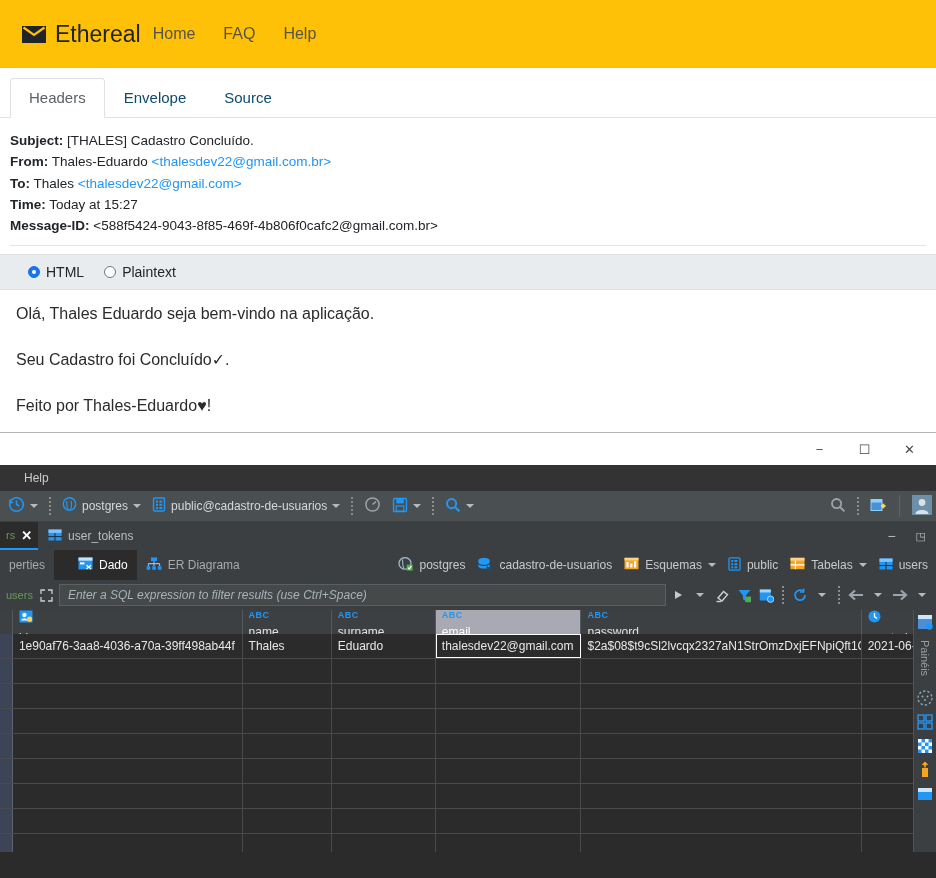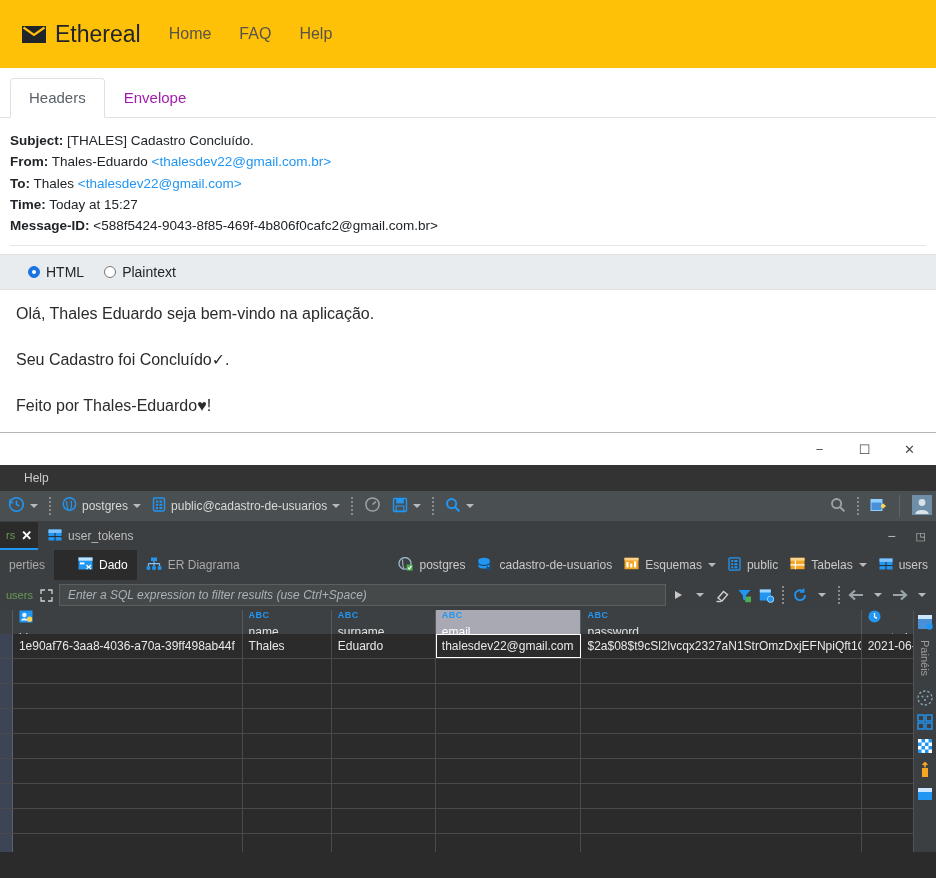--- a/index.html
+++ b/index.html
@@ -13,31 +13,31 @@
   }
   #root { position: relative; width: 936px; height: 878px; }
 
   
   .ethereal { position: absolute; left: 0; top: 0; width: 936px; height: 450px; background: #fff; }
 
   .eth-navbar {
     height: 68px; background: #ffc107;
     display: flex; align-items: center; padding: 0 0 0 22px; box-sizing: border-box;
   }
-  .eth-brand { display: flex; align-items: center; color: #212529; font-size: 23px; margin-right: 28px; }
+  .eth-brand { display: flex; align-items: center; color: #212529; font-size: 23px; margin-right: 12px; }
   .eth-brand .env-icon { margin-right: 9px; display: inline-flex; align-items: center; }
   .eth-navlinks { display: flex; align-items: center; gap: 28px; }
   .eth-navlink { color: #57534a; font-size: 16px; text-decoration: none; cursor: pointer; }
 
   .eth-tabs {
     display: flex; align-items: flex-end; padding: 0 0 0 10px;
     border-bottom: 1px solid #dee2e6; height: 50px; box-sizing: border-box; background:#fff;
   }
   .eth-tab {
-    padding: 10px 18px; font-size: 15px; color: #a21caf; cursor: pointer;
+    padding: 10px 18px; font-size: 15px; color: #0c4a6e; cursor: pointer;
     border: 1px solid transparent; border-radius: 4px 4px 0 0; margin-bottom: -1px;
     background: transparent; line-height: 1.2;
   }
   .eth-tab.active { color: #5a6268; background: #fff; border-color: #dee2e6 #dee2e6 #fff; }
 
   .eth-headers { padding: 12px 10px 8px 10px; font-size: 13.5px; color: #212529; line-height: 1.58; }
   .eth-headers .hk { font-weight: bold; }
   .eth-headers .addr { color: #2196f3; }
   .eth-hr { border: 0; border-top: 1px solid #e5e5e5; margin: 8px 0 0 0; }
 
@@ -163,20 +163,21 @@
       <div class="eth-navlinks">
         <span class="eth-navlink">Home</span>
         <span class="eth-navlink">FAQ</span>
         <span class="eth-navlink">Help</span>
       </div>
     </div>
 
     <div class="eth-tabs">
       <div class="eth-tab active">Headers</div>
       <div class="eth-tab">Envelope</div>
+      <div class="eth-tab">Source</div>
     </div>
 
     <div class="eth-headers">
       <div>
         <span class="hk">Subject:</span>
         <span>[THALES] Cadastro Concluído.</span>
       </div>
       <div>
         <span class="hk">From:</span>
         <span>Thales-Eduardo</span>

